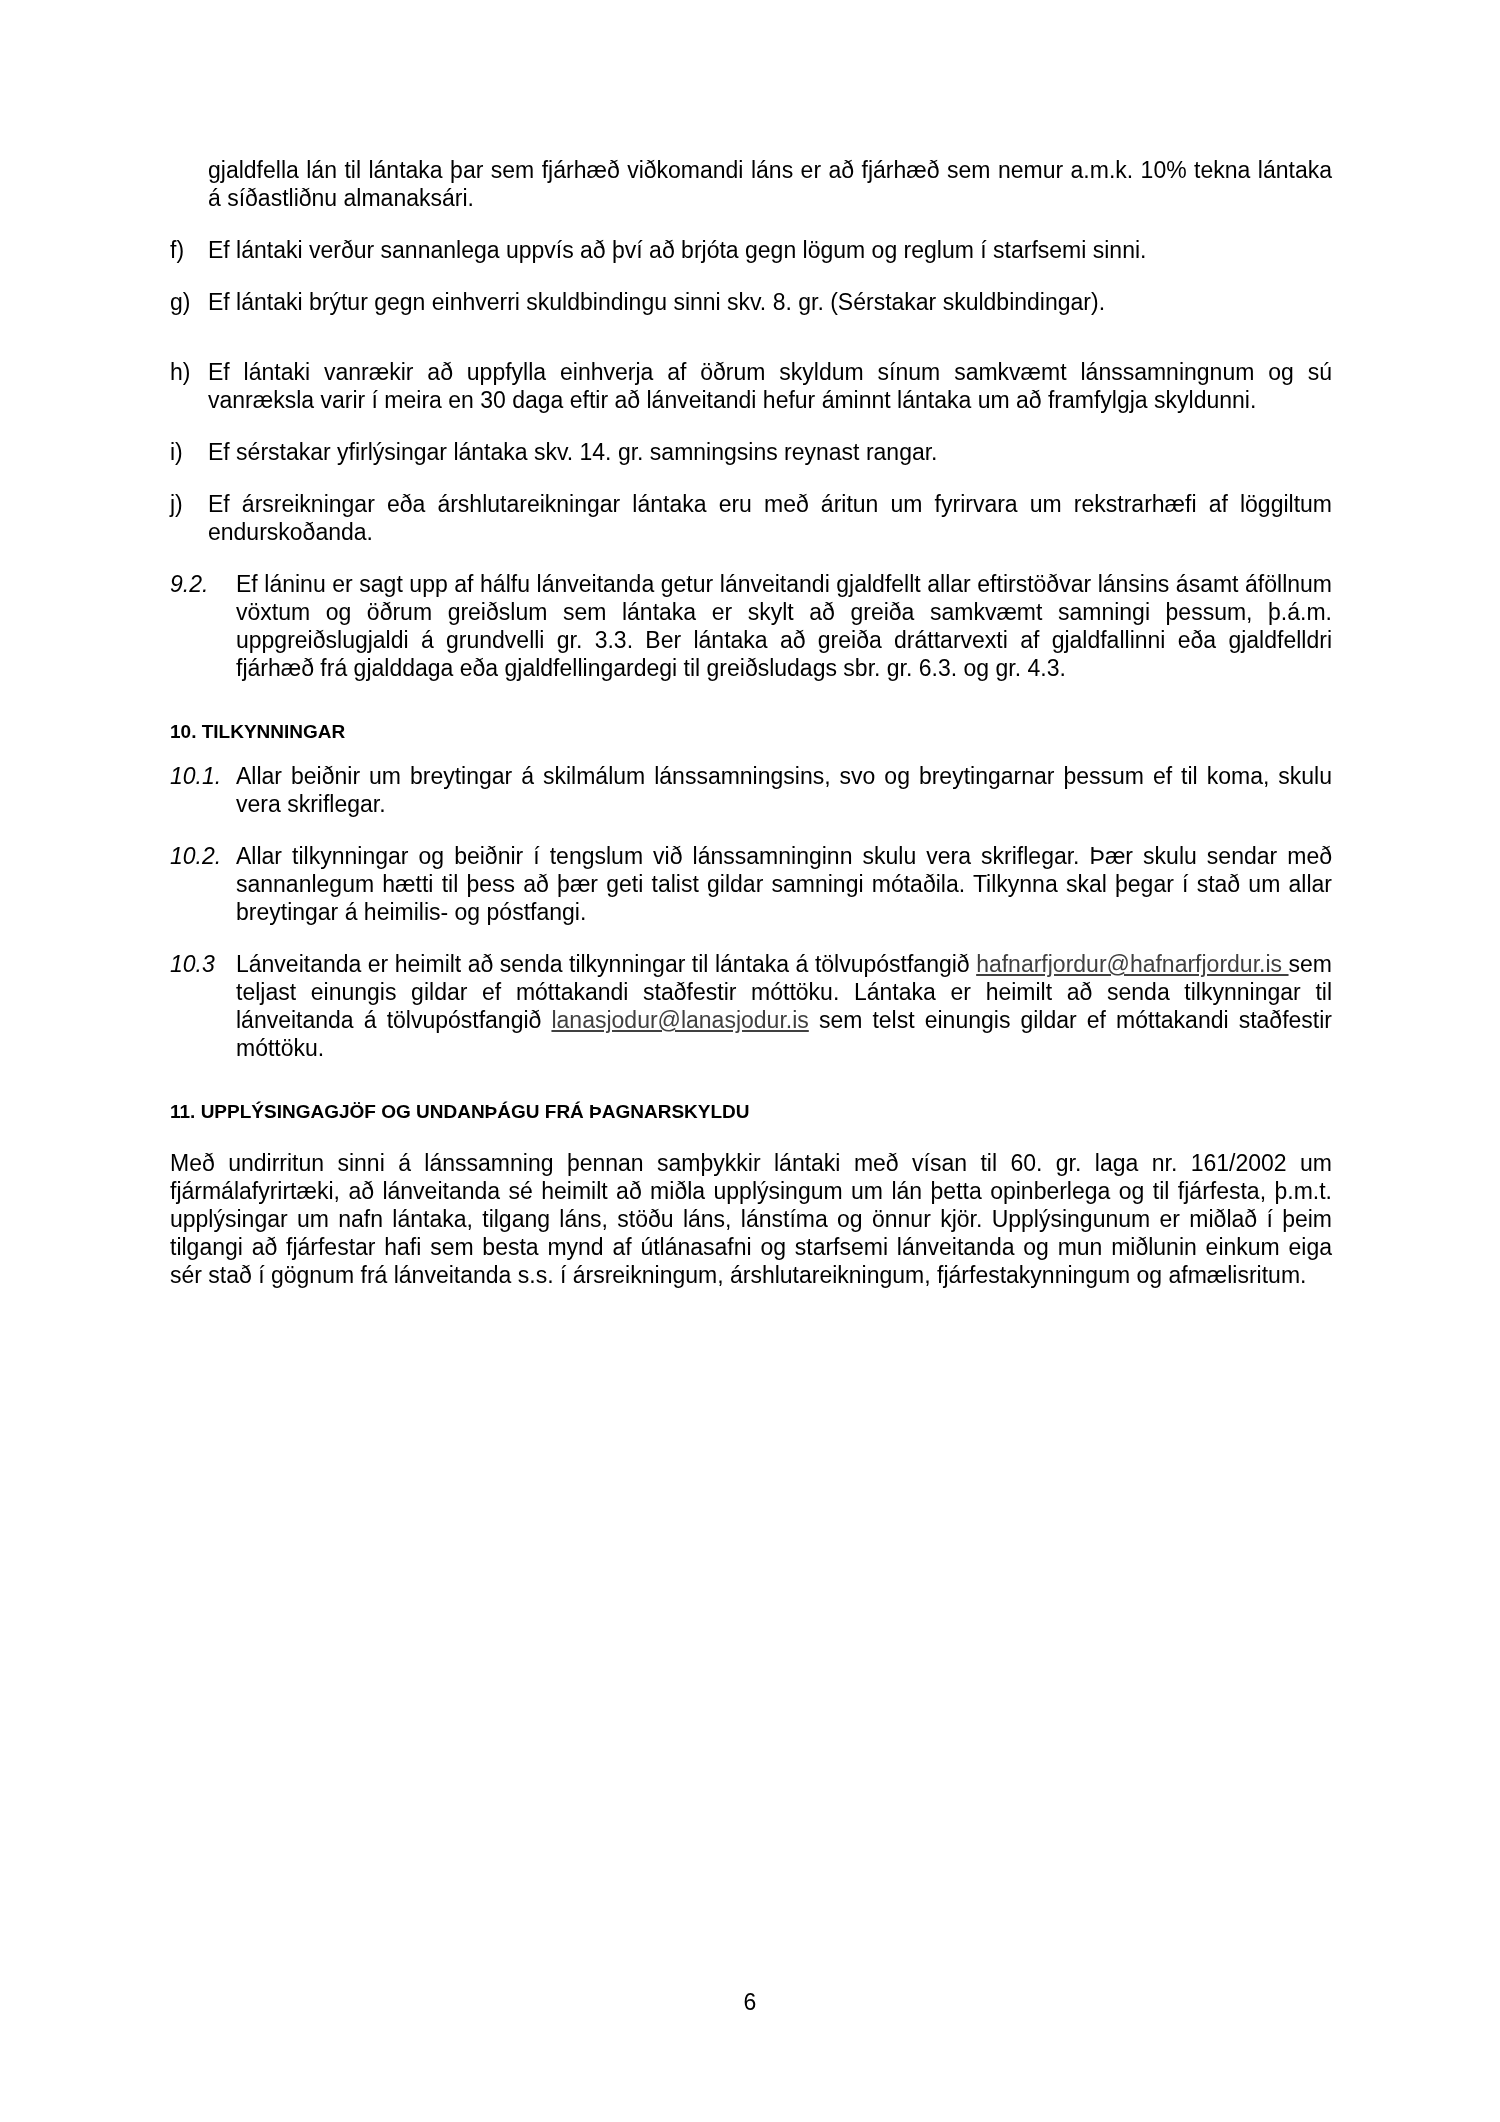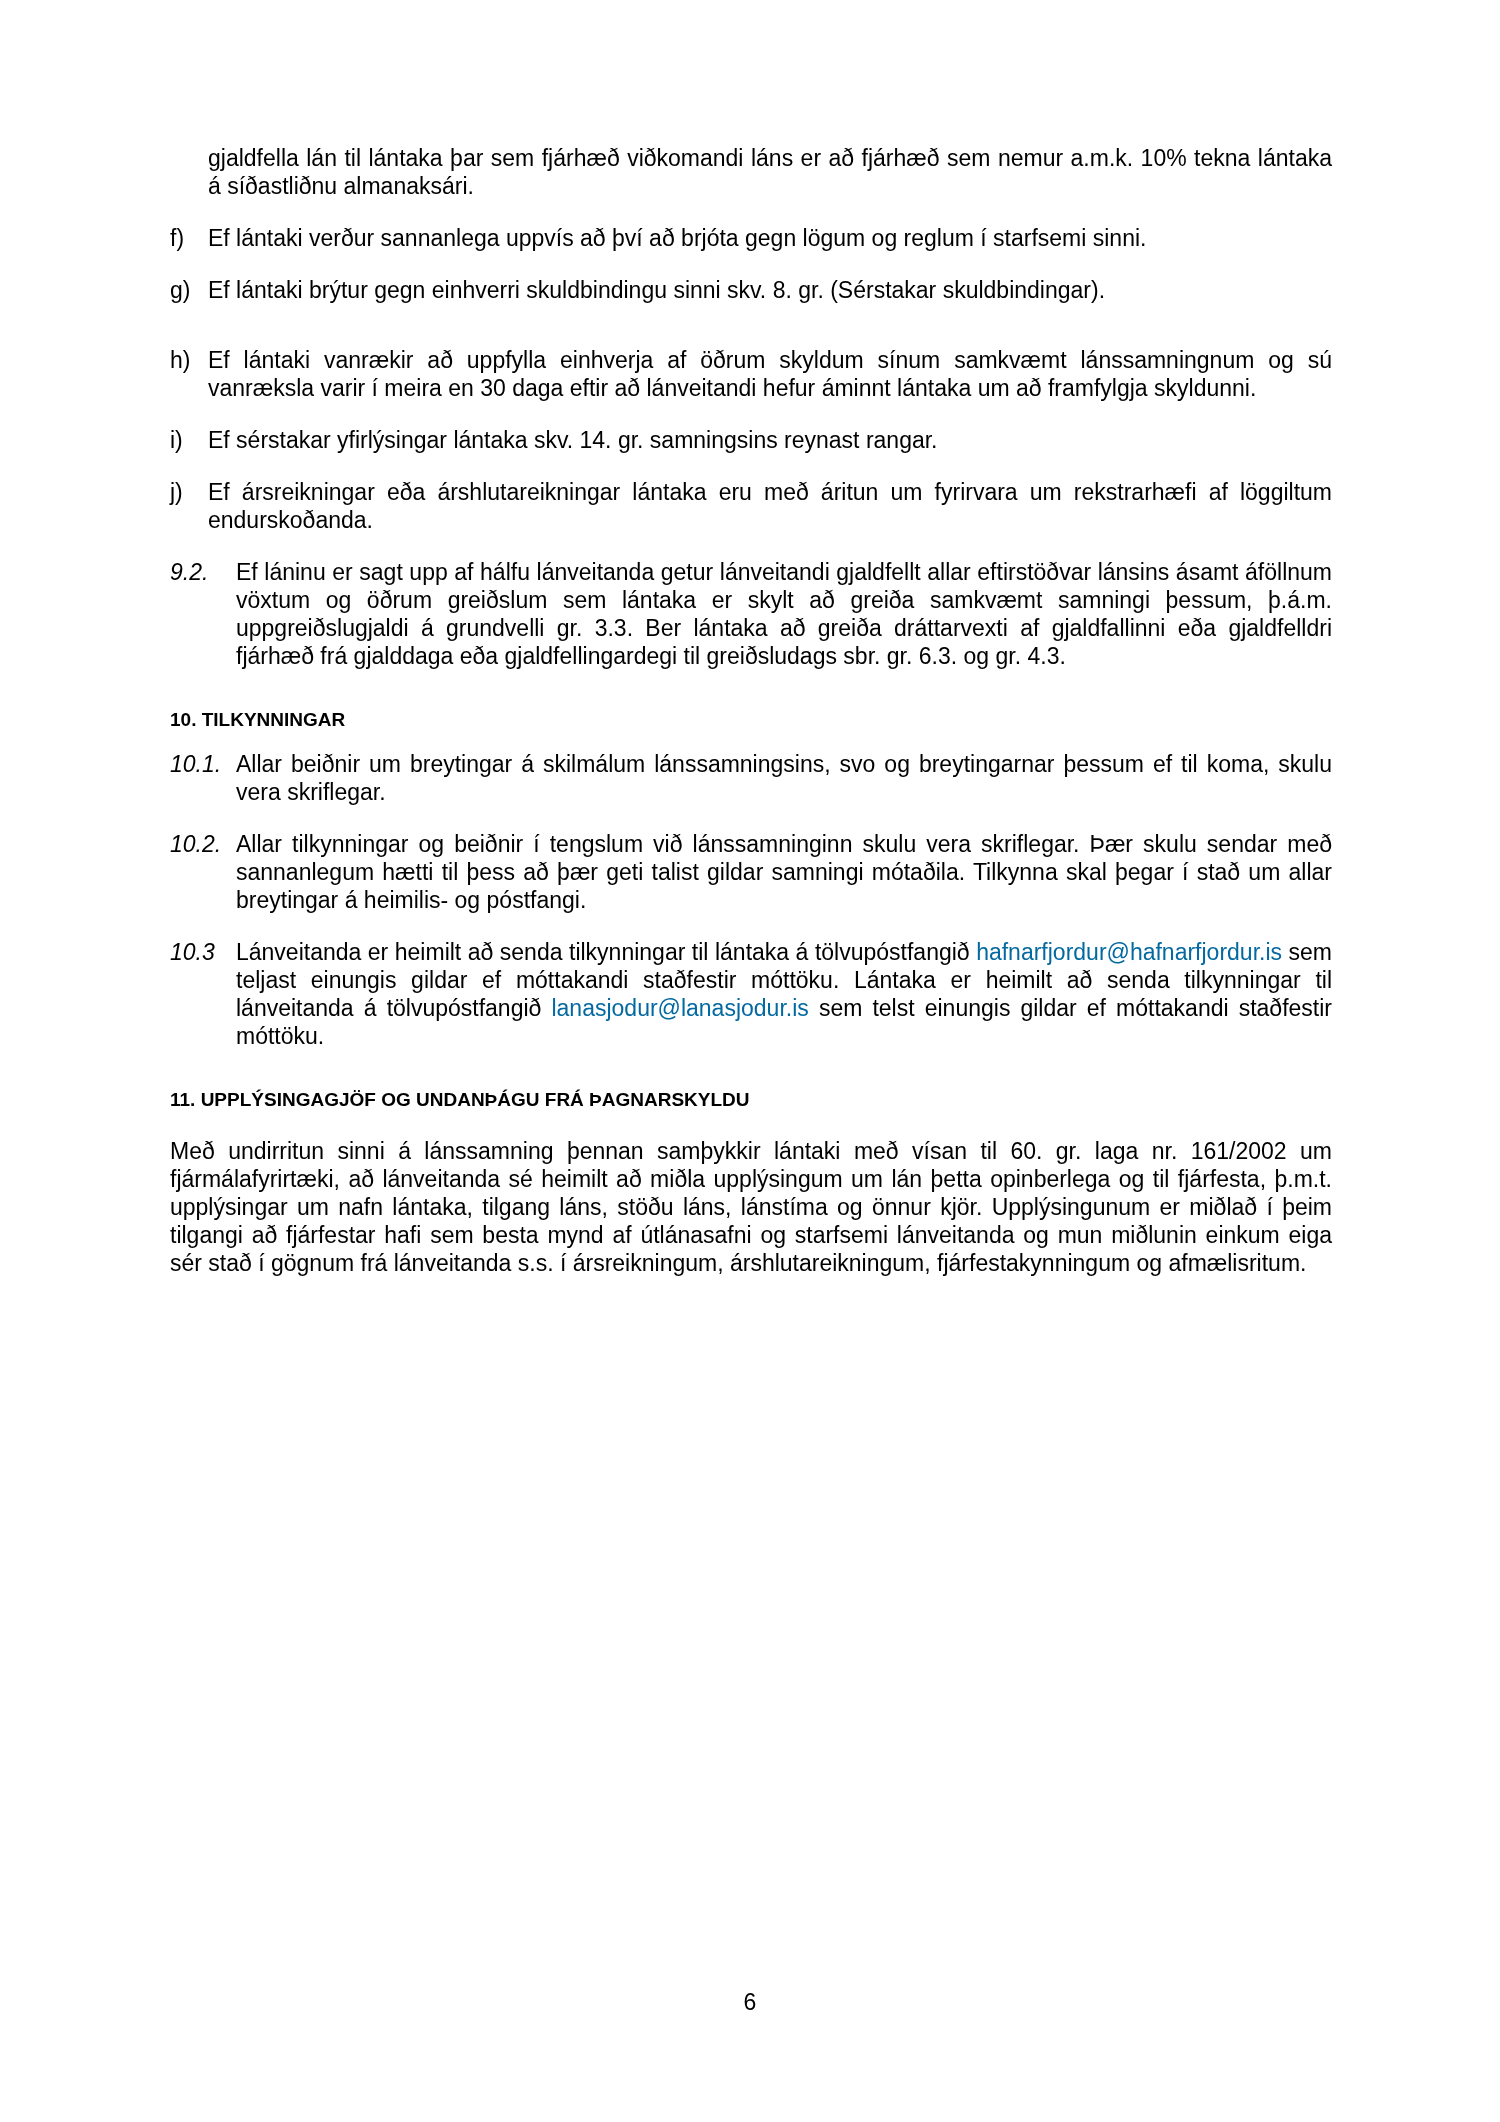--- a/index.html
+++ b/index.html
@@ -14,21 +14,21 @@
     background: #ffffff;
     font-family: "Liberation Sans", sans-serif;
     font-size: 23px;
     line-height: 28px;
     color: #000000;
     box-sizing: border-box;
     overflow: hidden;
   }
   .content {
     position: absolute;
-    top: 121px;
+    top: 133px;
     left: 170px;
     width: 1162px;
   }
   .block {
     margin-bottom: 24px;
     text-align: justify;
   }
   .cont-para {
     margin-left: 38px;
   }
@@ -53,21 +53,22 @@
     font-size: 19px;
     line-height: 28px;
     font-weight: bold;
     margin: 36px 0 16px 0;
     text-align: left;
   }
   .full-para {
     text-align: justify;
   }
   a.email-link {
-    color: #0369a1;
+    color: #404040;
+    text-decoration: underline;
     cursor: pointer;
   }
   .page-number {
     position: absolute;
     bottom: 106px;
     left: 0;
     width: 100%;
     text-align: center;
   }
 </style>

